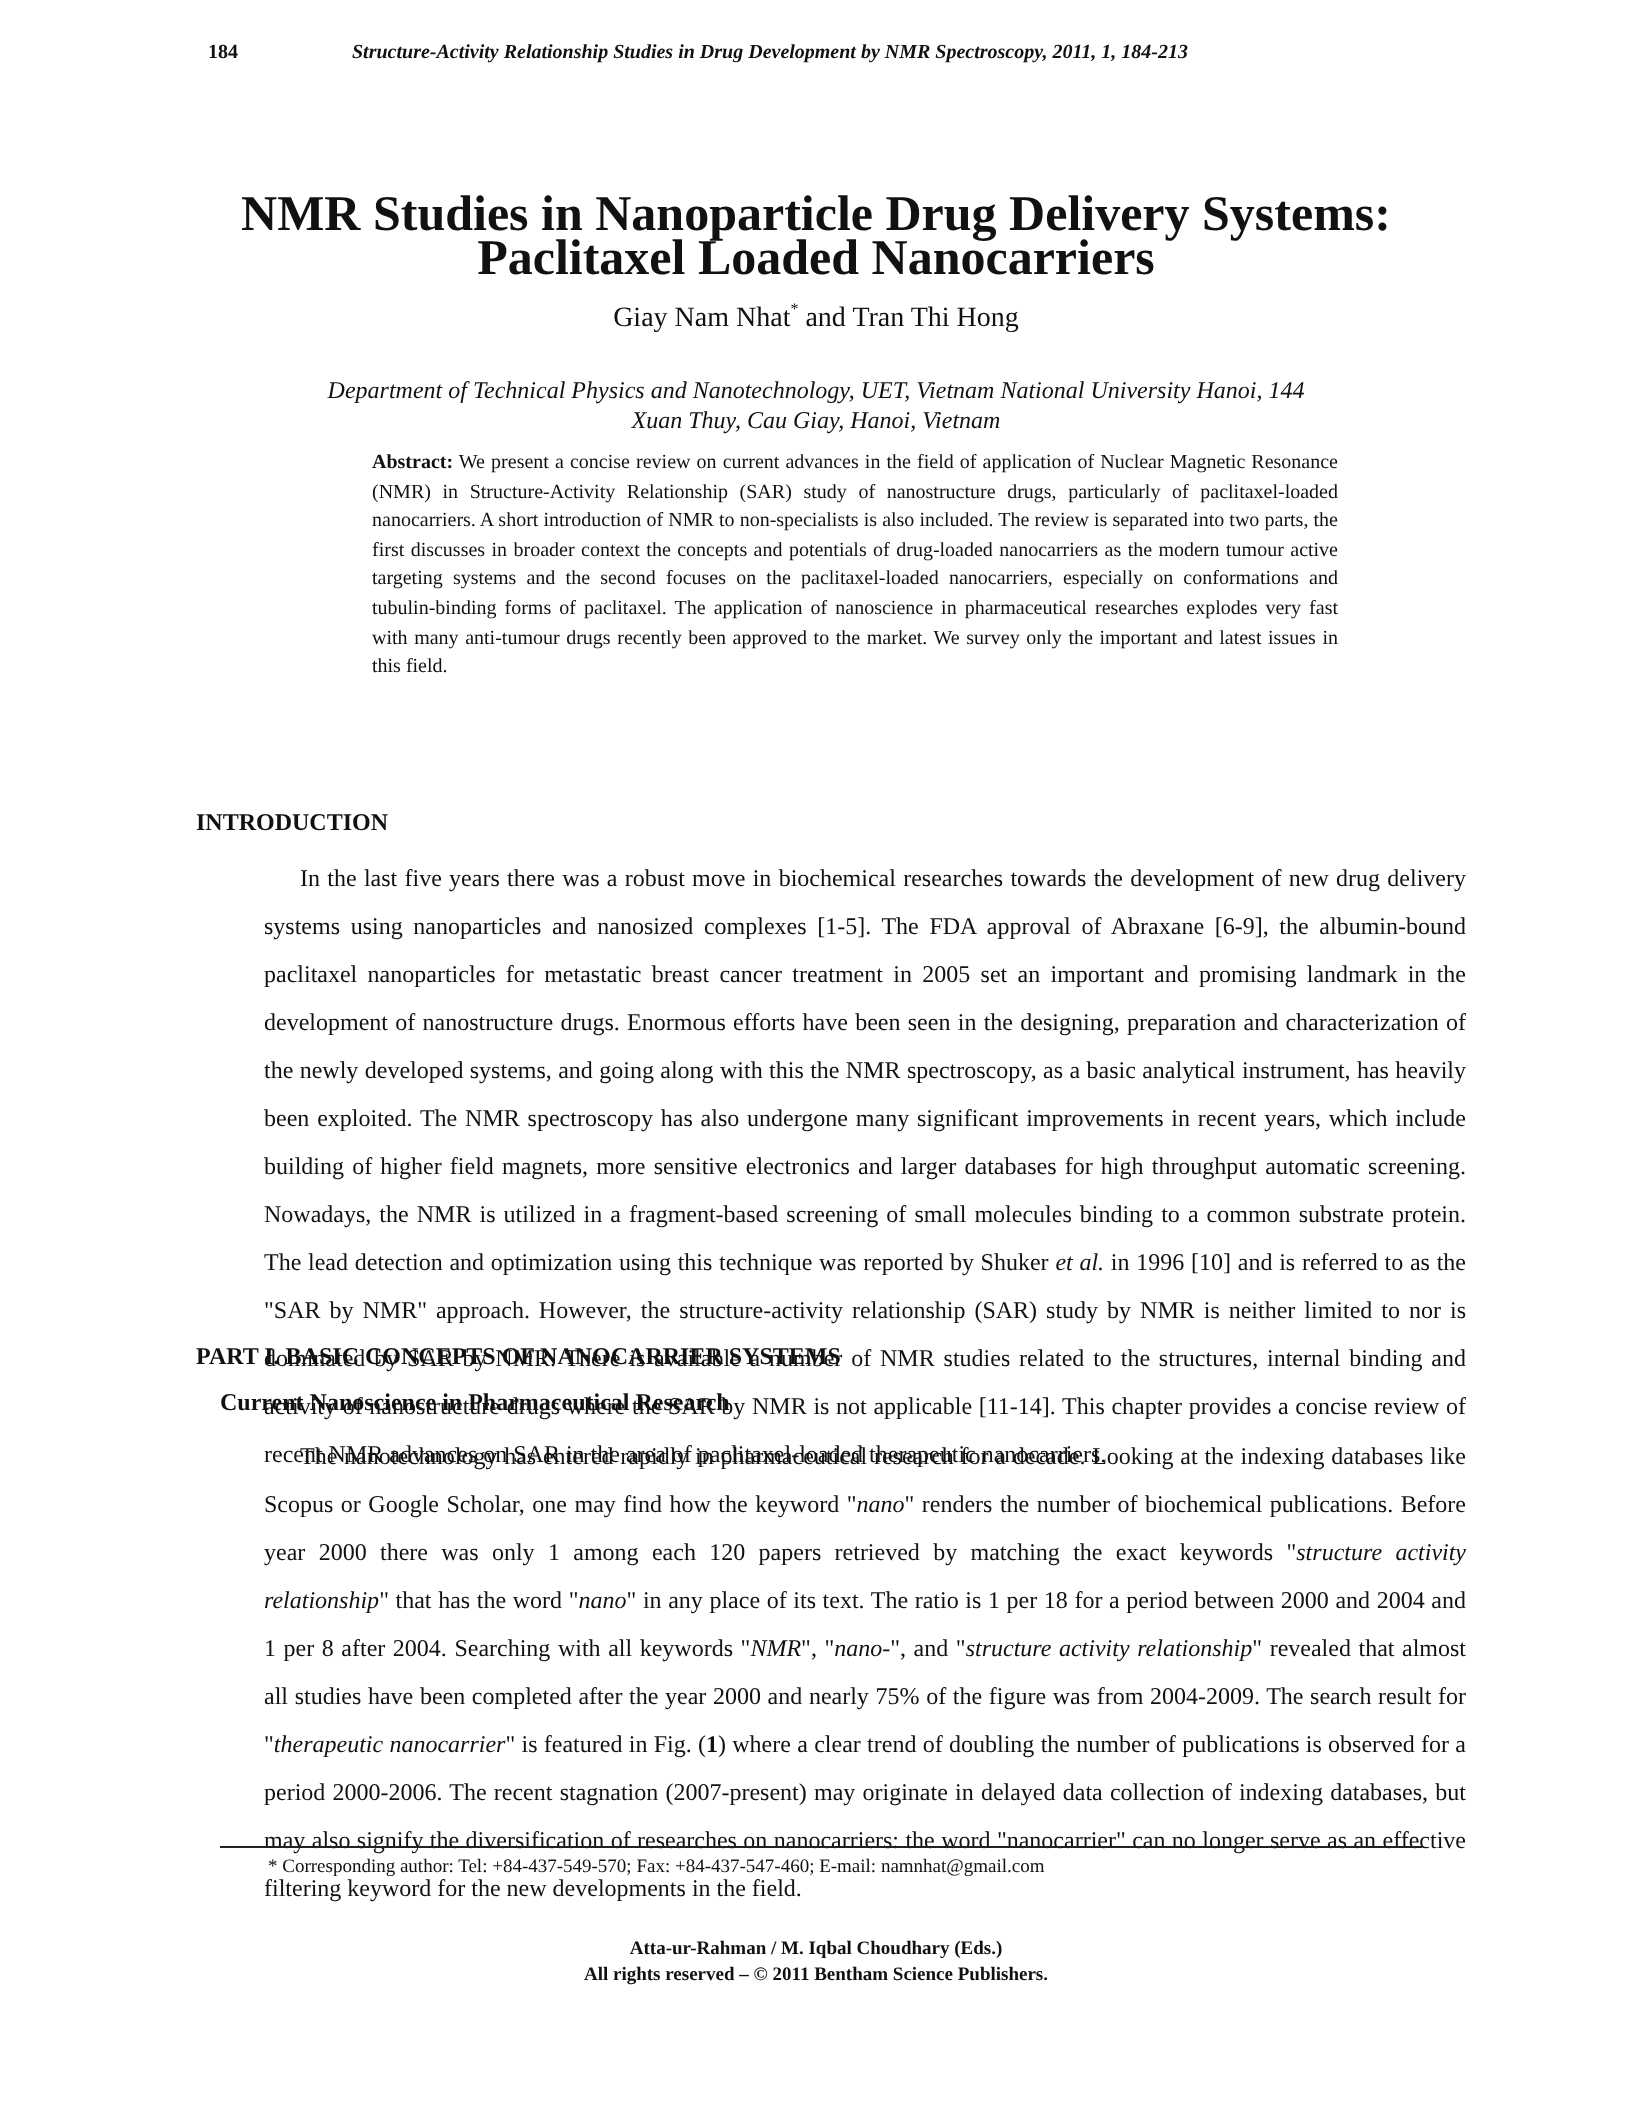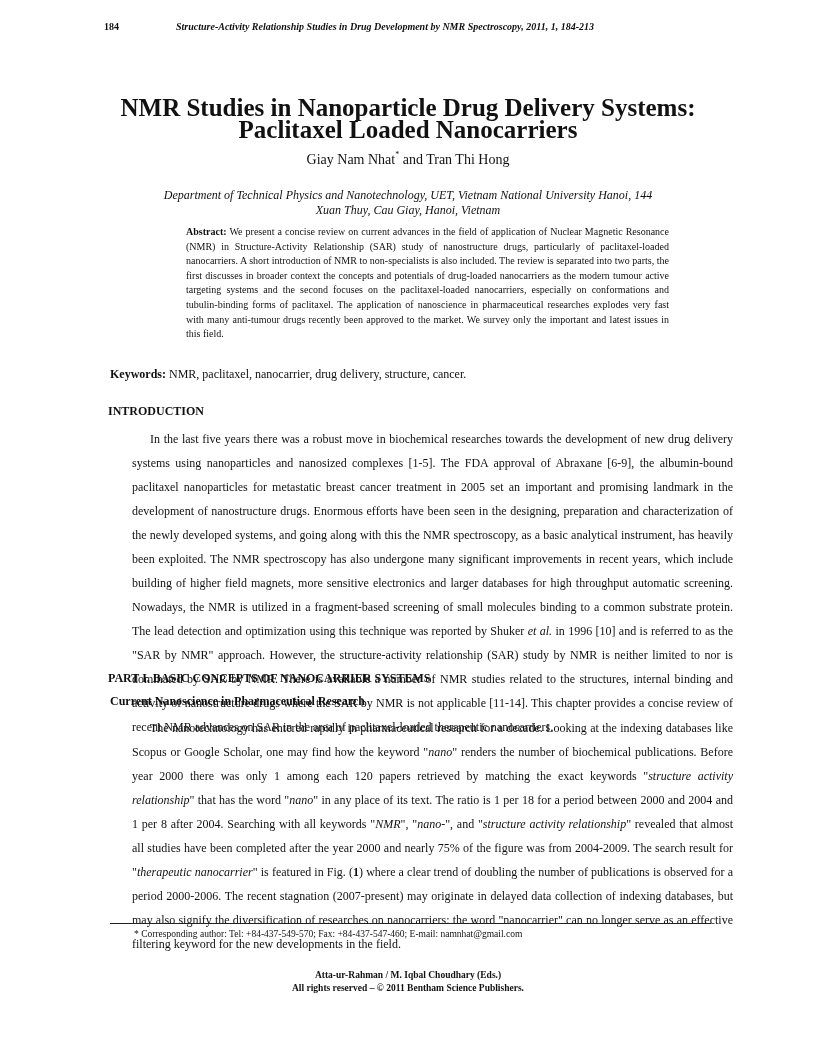--- a/index.html
+++ b/index.html
@@ -14,21 +14,21 @@
     .authors { position: absolute; top: 152px; left: 100px; width: 616px; text-align: center; font-size: 14px; }
     .authors sup { font-size: 8px; vertical-align: top; position: relative; top: -2px; }
     .affil { position: absolute; top: 188px; left: 120px; width: 576px; text-align: center; font-size: 12px; font-style: italic; line-height: 15px; }
 
     .abstract { position: absolute; top: 225px; left: 165px; width: 483px; font-size: 10px; line-height: 14.6px; text-align: justify; margin-left: 21px; }
     .abstract b { font-weight: bold; }
 
     .keywords { position: absolute; top: 367px; left: 110px; width: 600px; font-size: 12px; }
     .keywords b { font-weight: bold; }
 
-    .h1 { position: absolute; left: 108px; font-size: 12px; font-weight: bold; text-align: right; }
+    .h1 { position: absolute; left: 98px; font-size: 12px; font-weight: bold; text-align: right; }
     .h2 { position: absolute; left: 110px; font-size: 12px; font-weight: bold; }
     .para { position: absolute; left: 110px; width: 601px; font-size: 12px; line-height: 24px; text-align: justify; text-indent: 18px; margin-left: 22px; }
     .para i { font-style: italic; }
 
     .footnote-rule { position: absolute; top: 923px; left: 110px; width: 601px; height: 1px; background: #222; }
     .footnote { position: absolute; top: 929px; left: 110px; width: 601px; font-size: 9.5px; margin-left: 24px; }
 
     .imprint { position: absolute; top: 969px; left: 100px; width: 616px; text-align: center; font-size: 9.5px; font-weight: bold; line-height: 13px; }
   </style>
 </head>
@@ -52,23 +52,20 @@
 
   <div class="affil">
     <div>Department of Technical Physics and Nanotechnology, UET, Vietnam National University Hanoi, 144</div>
     <div>Xuan Thuy, Cau Giay, Hanoi, Vietnam</div>
   </div>
 
   <div class="abstract">
     <b>Abstract:</b><span> We present a concise review on current advances in the field of application of Nuclear Magnetic Resonance (NMR) in Structure-Activity Relationship (SAR) study of nanostructure drugs, particularly of paclitaxel-loaded nanocarriers. A short introduction of NMR to non-specialists is also included. The review is separated into two parts, the first discusses in broader context the concepts and potentials of drug-loaded nanocarriers as the modern tumour active targeting systems and the second focuses on the paclitaxel-loaded nanocarriers, especially on conformations and tubulin-binding forms of paclitaxel. The application of nanoscience in pharmaceutical researches explodes very fast with many anti-tumour drugs recently been approved to the market. We survey only the important and latest issues in this field.</span>
   </div>
 
-  <div class="keywords">
-    <b>Keywords:</b><span> NMR, paclitaxel, nanocarrier, drug delivery, structure, cancer.</span>
-  </div>
 
   <div class="h1" style="top:404px;">INTRODUCTION</div>
 
   <div class="para" style="top:427px;"><span>In the last five years there was a robust move in biochemical researches towards the development of new drug delivery systems using nanoparticles and nanosized complexes [1-5]. The FDA approval of Abraxane [6-9], the albumin-bound paclitaxel nanoparticles for metastatic breast cancer treatment in 2005 set an important and promising landmark in the development of nanostructure drugs. Enormous efforts have been seen in the designing, preparation and characterization of the newly developed systems, and going along with this the NMR spectroscopy, as a basic analytical instrument, has heavily been exploited. The NMR spectroscopy has also undergone many significant improvements in recent years, which include building of higher field magnets, more sensitive electronics and larger databases for high throughput automatic screening. Nowadays, the NMR is utilized in a fragment-based screening of small molecules binding to a common substrate protein. The lead detection and optimization using this technique was reported by Shuker </span><i>et al.</i><span> in 1996 [10] and is referred to as the "SAR by NMR" approach. However, the structure-activity relationship (SAR) study by NMR is neither limited to nor is dominated by SAR by NMR. There is available a number of NMR studies related to the structures, internal binding and activity of nanostructure drugs where the SAR by NMR is not applicable [11-14]. This chapter provides a concise review of recent NMR advances on SAR in the area of paclitaxel-loaded therapeutic nanocarriers.</span></div>
 
   <div class="h1" style="top:671px;">PART I. BASIC CONCEPTS OF NANOCARRIER SYSTEMS</div>
   <div class="h2" style="top:694px;">Current Nanoscience in Pharmaceutical Research</div>
 
   <div class="para" style="top:716px;"><span>The nanotechnology has entered rapidly in pharmaceutical research for a decade. Looking at the indexing databases like Scopus or Google Scholar, one may find how the keyword "</span><i>nano</i><span>" renders the number of biochemical publications. Before year 2000 there was only 1 among each 120 papers retrieved by matching the exact keywords "</span><i>structure activity relationship</i><span>" that has the word "</span><i>nano</i><span>" in any place of its text. The ratio is 1 per 18 for a period between 2000 and 2004 and 1 per 8 after 2004. Searching with all keywords "</span><i>NMR</i><span>", "</span><i>nano-</i><span>", and "</span><i>structure activity relationship</i><span>" revealed that almost all studies have been completed after the year 2000 and nearly 75% of the figure was from 2004-2009. The search result for "</span><i>therapeutic nanocarrier</i><span>" is featured in Fig. (</span><b>1</b><span>) where a clear trend of doubling the number of publications is observed for a period 2000-2006. The recent stagnation (2007-present) may originate in delayed data collection of indexing databases, but may also signify the diversification of researches on nanocarriers: the word "nanocarrier" can no longer serve as an effective filtering keyword for the new developments in the field.</span></div>
 

